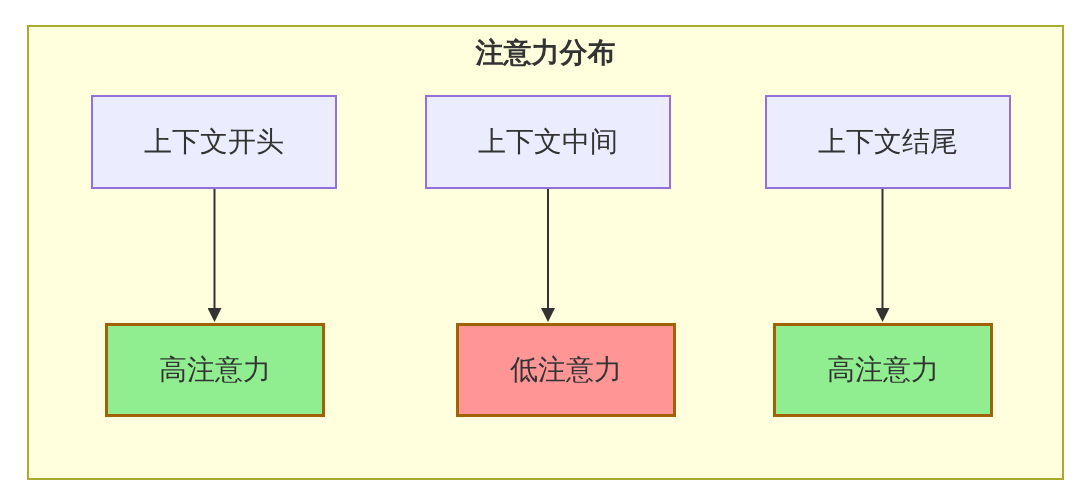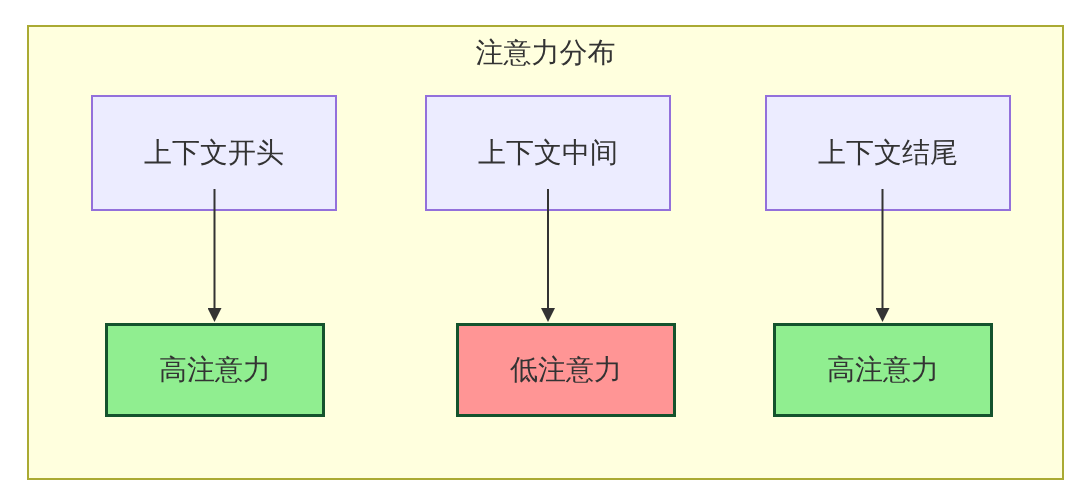--- a/index.html
+++ b/index.html
@@ -17,42 +17,42 @@
     width: 1037px; height: 455px;
     background: #ffffde;
     border: 2px solid #aaaa33;
   }
   .title {
     position: absolute;
     left: 0; top: 7px;
     width: 100%;
     text-align: center;
     font-size: 28px;
-    font-weight: 400;
+    font-weight: 700;
     color: #333333;
   }
   .node {
     position: absolute;
     display: flex;
     align-items: center;
     justify-content: center;
     font-size: 28px;
     color: #333333;
     text-align: center;
   }
   .source {
     top: 68px;
-    width: 246px; height: 116px;
+    width: 246px; height: 94px;
     background: #ececff;
     border: 2px solid #9370db;
   }
   .result {
     top: 296px;
     width: 220px; height: 94px;
-    border: 3px solid #14532d;
+    border: 3px solid #a16207;
   }
   .src0 { left: 62px; }
   .src1 { left: 396px; }
   .src2 { left: 736px; }
   .res0 { left: 76px; }
   .res1 { left: 427px; }
   .res2 { left: 744px; }
   .arrows {
     position: absolute;
     left: 0; top: 0;

